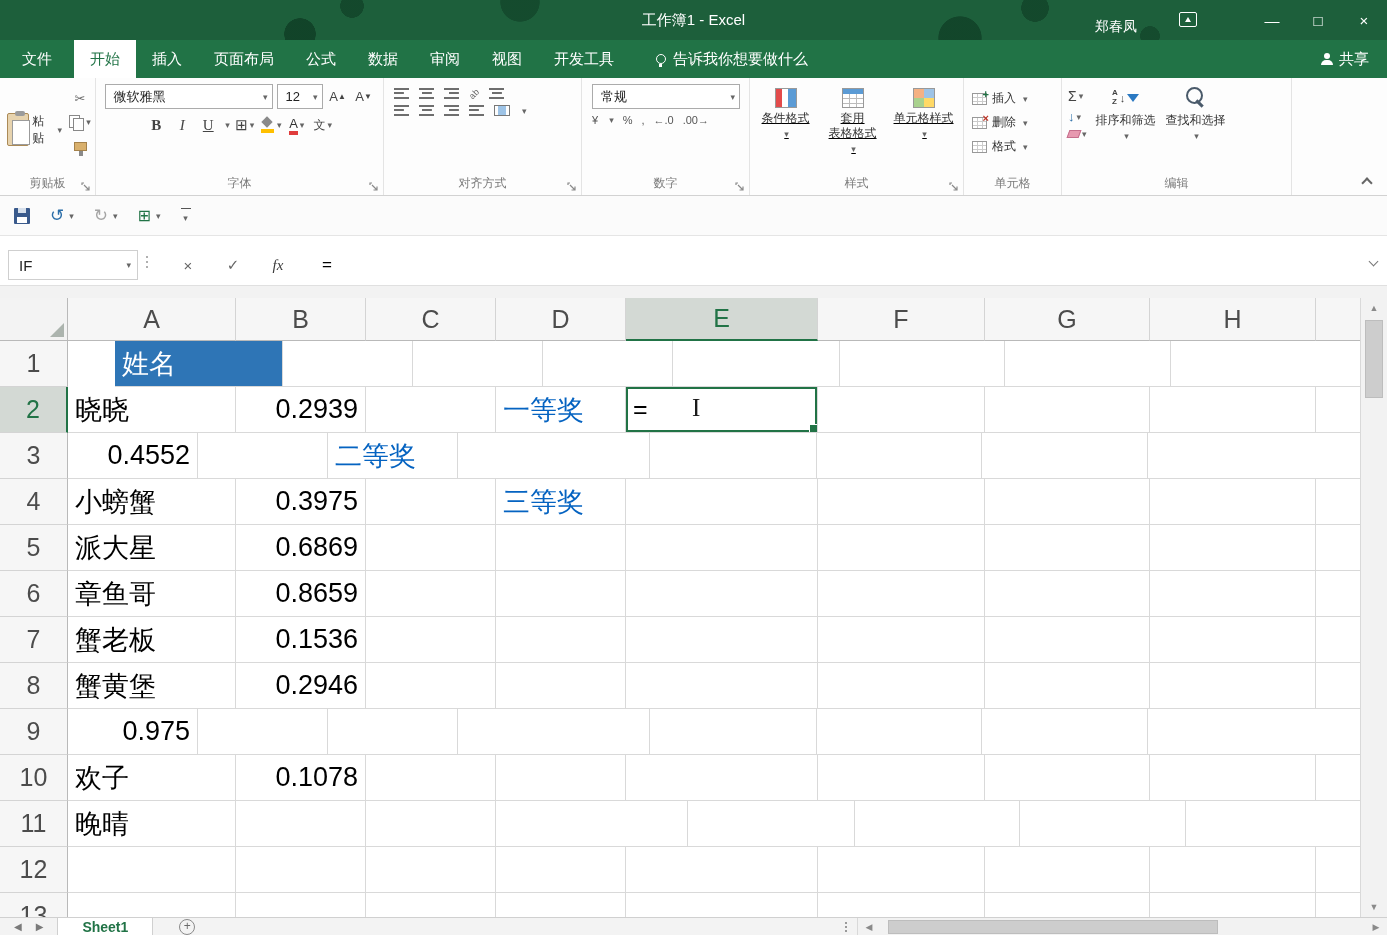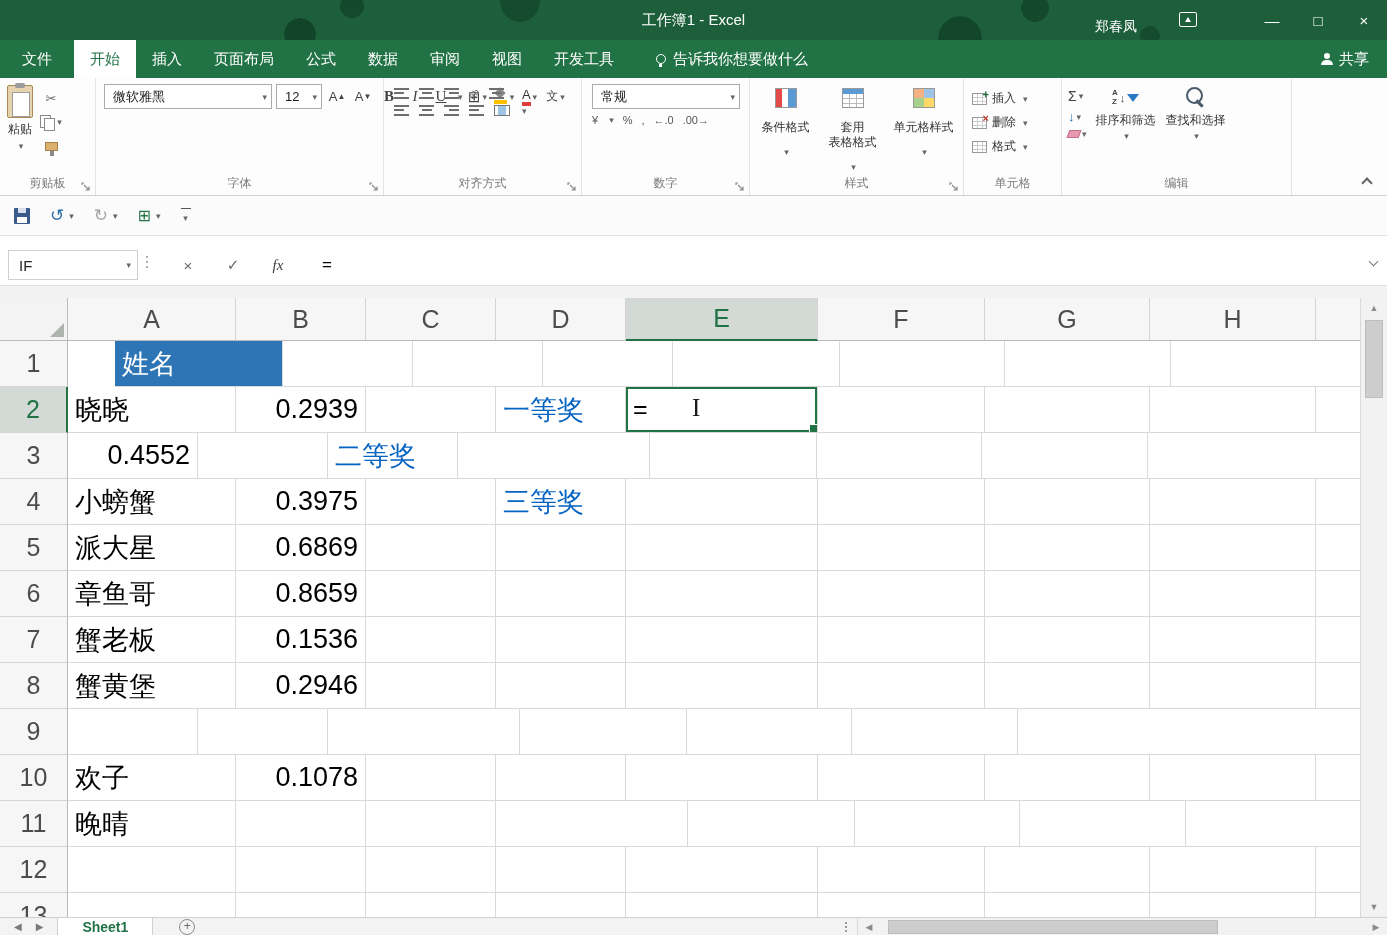--- a/index.html
+++ b/index.html
@@ -41,35 +41,35 @@
   .ribbon { position:absolute; top:78px; left:0; right:0; height:118px; background:#fdfdfd; border-bottom:1px solid #d2d2d2; display:flex; }
   .rgroup { position:relative; border-right:1px solid #e4e4e4; padding:4px 2px 18px; flex:none; }
   .rgroup-label { position:absolute; bottom:3px; left:0; right:0; text-align:center; font-size:12px; color:#7a7a7a; }
   .launcher { position:absolute; right:3px; bottom:4px; width:12px; height:12px; }
   .grp-body { display:flex; height:100%; }
   .dd { font-size:9px; color:#666; margin-left:2px; }
   .btn-txt { font-size:12px; color:#333; }
 
   
   .g-clip { width:96px; }
-  .big-btn { display:flex; flex-direction:column; align-items:center; gap:3px; padding:3px 5px; }
+  .big-btn { display:flex; flex-direction:row; align-items:center; gap:3px; padding:3px 5px; }
   .paste-icon { position:relative; width:26px; height:33px; background:#e7d3ae; border:1px solid #ab8a56; border-radius:2px; }
   .paste-icon::before { content:''; position:absolute; top:-3px; left:7px; width:10px; height:5px; background:#9b9b9b; border-radius:2px; }
   .paste-icon::after { content:''; position:absolute; top:6px; left:4px; width:16px; height:23px; background:#fff; border:1px solid #9b9b9b; }
   .clip-col { display:flex; flex-direction:column; gap:4px; padding-top:6px; }
   .sm-btn { width:26px; height:20px; display:flex; align-items:center; justify-content:center; font-size:13px; color:#6b6b6b; }
   .copy-icon { position:relative; width:15px; height:15px; }
   .copy-icon::before { content:''; position:absolute; left:0; top:0; width:9px; height:11px; border:1px solid #888; background:#fff; }
   .copy-icon::after { content:''; position:absolute; left:4px; top:3px; width:9px; height:11px; border:1px solid #888; background:#fff; }
   .painter-icon { width:13px; height:9px; background:#d9b06c; border:1px solid #a5824b; position:relative; }
   .painter-icon::after { content:''; position:absolute; left:4px; top:8px; width:4px; height:5px; background:#8a8a8a; }
 
   
   .g-font { width:288px; }
-  .font-rows { display:flex; flex-direction:row; gap:4px; padding:2px 6px; width:100%; }
+  .font-rows { display:flex; flex-direction:column; gap:4px; padding:2px 6px; width:100%;align-items:center; }
   .row-flex { display:flex; align-items:center; gap:4px; }
   .combo { height:25px; border:1px solid #ababab; background:#fff; display:flex; align-items:center; padding:0 4px 0 8px; font-size:13px; color:#222; }
   .combo .dd { margin-left:auto; padding-left:4px; }
   .font-name-combo { width:168px; }
   .font-size-combo { width:46px; }
   .fmt-btn { min-width:22px; height:24px; display:flex; align-items:center; justify-content:center; font-size:15px; color:#444; }
   .serif-b { font-family:"Liberation Serif",serif; font-weight:bold; }
   .serif-i { font-family:"Liberation Serif",serif; font-style:italic; }
   .serif-u { font-family:"Liberation Serif",serif; text-decoration:underline; }
   .grow-shrink { font-size:13px; color:#444; }
@@ -92,21 +92,21 @@
   .merge-icon { width:16px; height:11px; border:1px solid #777; background:linear-gradient(#9dc3e6,#9dc3e6) 50% 50%/8px 100% no-repeat; }
 
   
   .g-num { width:168px; }
   .num-rows { display:flex; flex-direction:column; gap:5px; padding:2px 8px; width:100%; }
   .numfmt-combo { width:148px;text-align:center; }
   .tiny-txt { font-size:11px; color:#555; }
 
   
   .g-styles { width:214px; }
-  .style-btn { width:68px; display:flex; flex-direction:column; align-items:center; gap:12px; padding-top:6px; }
+  .style-btn { width:68px; display:flex; flex-direction:column; align-items:center; gap:3px; padding-top:6px;text-decoration:underline; }
   .cf-icon { width:22px; height:20px; border:1px solid #999; background:linear-gradient(to right,#e34b4b 0 32%,#fff 32% 60%,#5b9bd5 60% 100%); }
   .tbl-icon { width:22px; height:20px; border:1px solid #999;
     background:linear-gradient(#5b9bd5 0 5px,transparent 5px),
       repeating-linear-gradient(to bottom,transparent 0 4px,#bbb 4px 5px),
       repeating-linear-gradient(to right,transparent 0 6px,#bbb 6px 7px), #fff; }
   .cs-icon { width:22px; height:20px; border:1px solid #999; display:grid; grid-template-columns:1fr 1fr; grid-template-rows:1fr 1fr; }
   .cs-icon span { width:100%; height:100%; }
   .lbl2 { line-height:1.25; text-align:center; }
 
   
@@ -596,20 +596,21 @@
           <div class="cell" style="width: 130px;"></div>
           <div class="cell" style="width: 130px;"></div>
           <div class="cell" style="width: 192px;"></div>
           <div class="cell" style="width: 167px;"></div>
           <div class="cell" style="width: 165px;"></div>
           <div class="cell" style="width: 166px;"></div>
           <div class="cell pad"></div>
         </div>
         <div class="grid-row">
           <div class="row-header">9</div>
+          <div class="cell num" style="width: 130px;">0.975</div>
           <div class="cell" style="width: 130px;"></div>
           <div class="cell" style="width: 130px;"></div>
           <div class="cell" style="width: 192px;"></div>
           <div class="cell" style="width: 167px;"></div>
           <div class="cell" style="width: 165px;"></div>
           <div class="cell" style="width: 166px;"></div>
           <div class="cell pad"></div>
         </div>
         <div class="grid-row">
           <div class="row-header">10</div>

